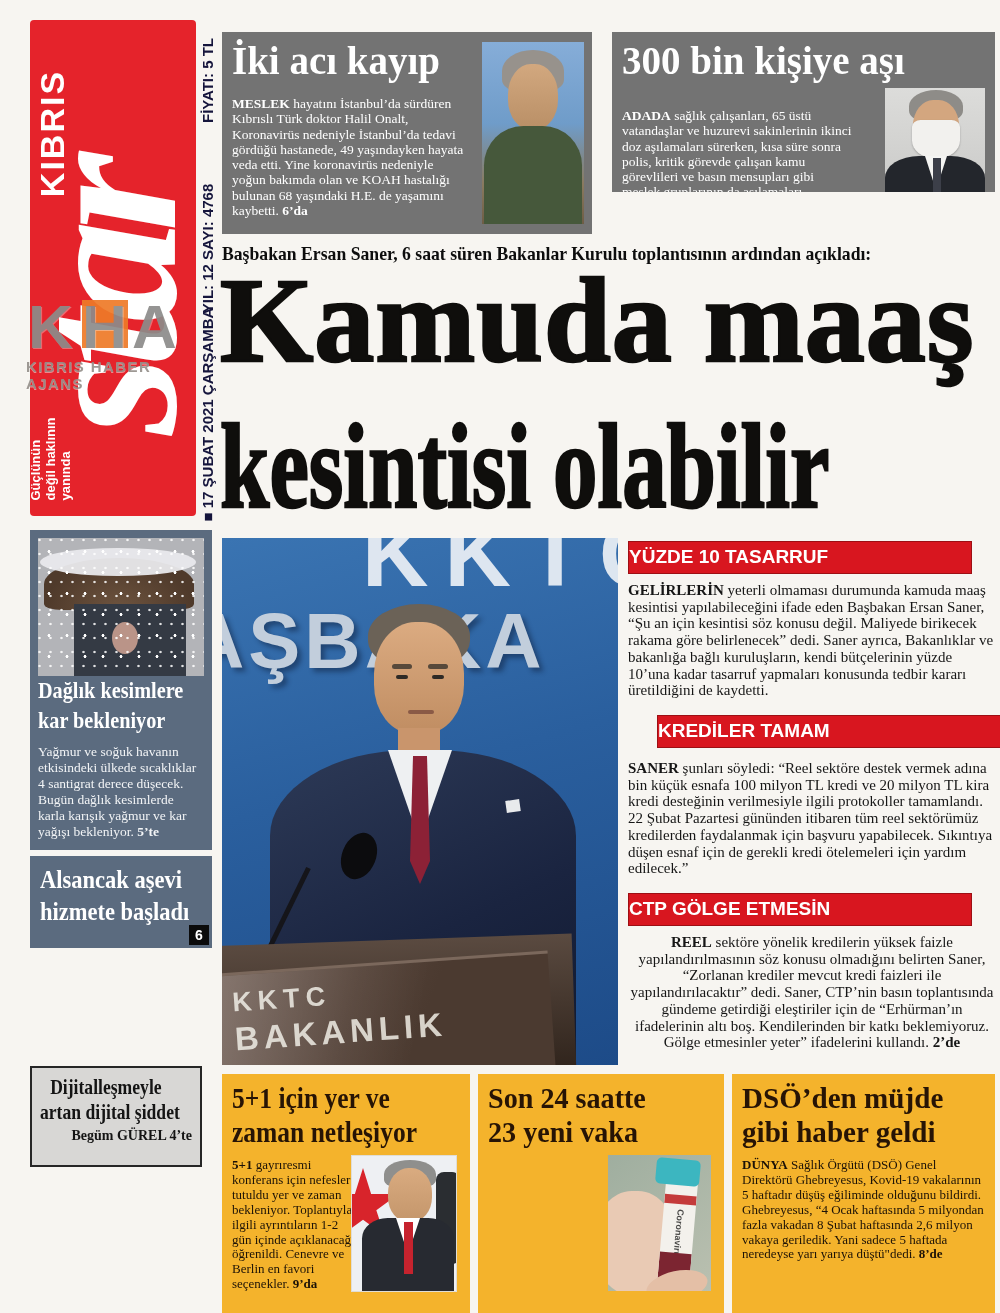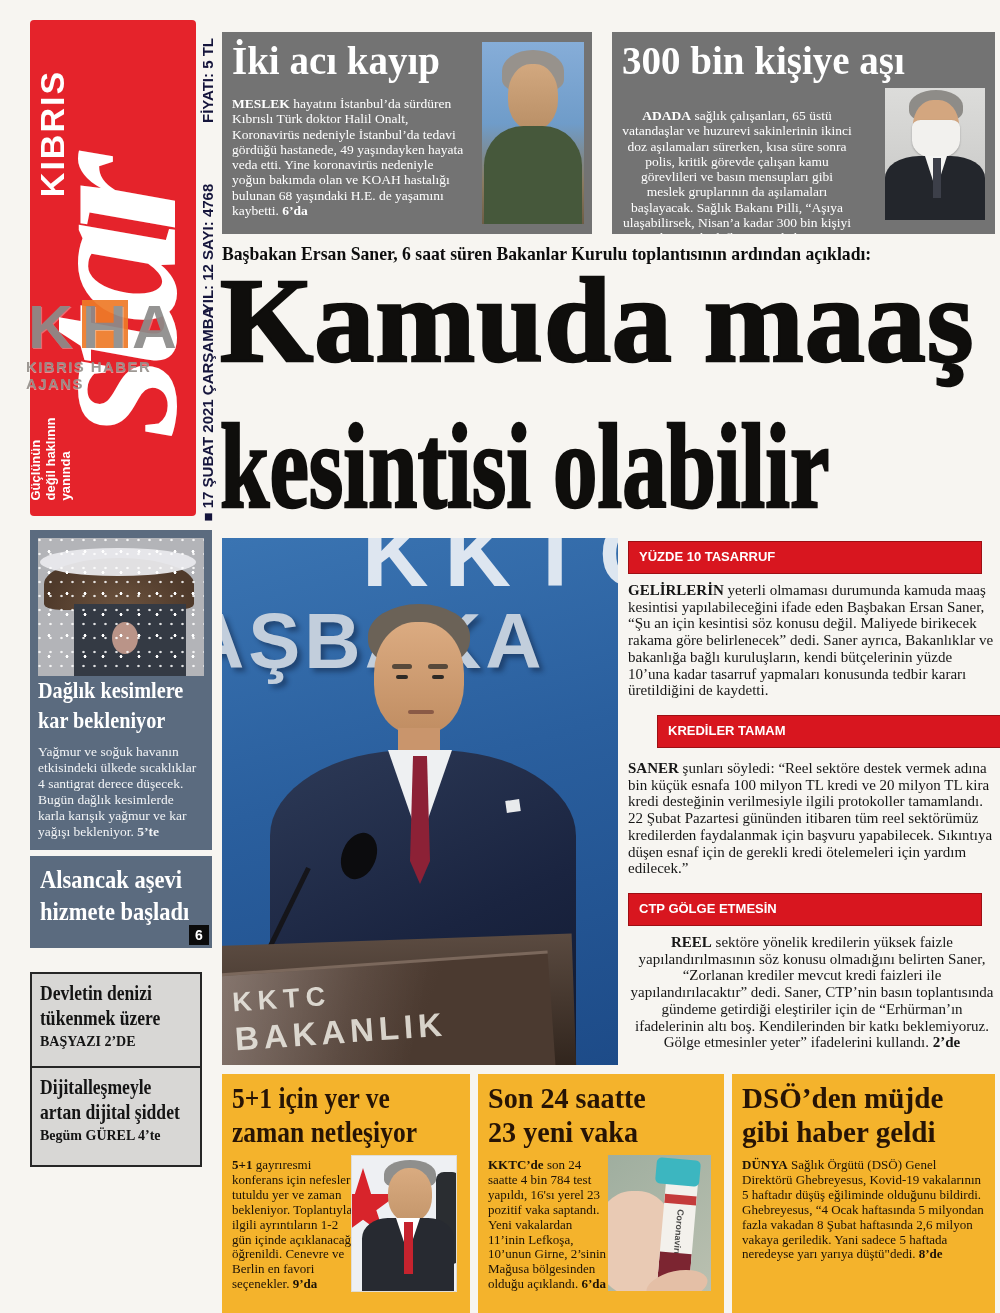--- a/index.html
+++ b/index.html
@@ -25,21 +25,21 @@
   .wm{left:26px;top:296px;width:170px;height:104px;z-index:6;opacity:.92;font-family:"Liberation Sans",sans-serif;}
   .wm-sq{left:56px;top:4px;width:46px;height:48px;background:#ee7a28;}
   .wm-letter{font-weight:bold;font-size:62px;line-height:1;color:#8d8c8a;text-shadow:1px 1px 0 rgba(255,255,255,.35);}
   .wm-k{left:2px;top:0;}.wm-h{left:56px;top:0;}.wm-a{left:106px;top:0;}
   .wm-caption{left:0;top:62px;width:176px;font-size:15px;font-weight:bold;letter-spacing:1.4px;color:#96918c;
     text-shadow:0 1px 0 rgba(255,255,255,.5);}
 
   
   .bluebox{background:#737373;color:#fff;overflow:hidden;}
   .bb1{left:222px;top:32px;width:370px;height:202px;}
-  .bb2{left:612px;top:32px;width:383px;height:202px;text-align:center;}
+  .bb2{left:612px;top:32px;width:383px;height:160px;}
   .bb-title{left:10px;top:6px;font-weight:bold;font-size:39px;white-space:nowrap;}
   .bb-body{font-size:13.5px;line-height:15.3px;}
   .bb1 .bb-body{left:10px;top:64px;width:236px;}
   .bb2 .bb-body{left:10px;top:76px;width:230px;}
 
   .ph1{right:8px;top:10px;width:102px;height:182px;overflow:hidden;
        background:linear-gradient(180deg,#86add8 0%,#6f9cc9 45%,#8a7a5f 78%,#6e5d45 100%);}
   .ph1-hair{left:20px;top:8px;width:62px;height:42px;background:#97928c;border-radius:50% 50% 30% 30%;}
   .ph1-face{left:26px;top:22px;width:50px;height:66px;background:linear-gradient(#d2a87f,#b98f66);border-radius:46%;}
   .ph1-shirt{left:2px;top:84px;width:98px;height:98px;background:#46583b;border-radius:40% 40% 0 0;}
@@ -85,21 +85,21 @@
   .pm-michead{left:120px;top:294px;width:34px;height:48px;background:#0c0c0e;border-radius:50%;transform:rotate(22deg);}
   .pm-podium{left:-16px;top:402px;width:368px;height:132px;background:linear-gradient(#5a4a40,#31251d);transform:rotate(-2deg);}
   .pm-sign{left:-6px;top:424px;width:318px;height:104px;transform:rotate(-4deg);
     background:linear-gradient(115deg,#665248 0%,#4b3a30 60%);border-top:3px solid #7b685c;padding:12px 0 0 18px;}
   .pm-sign-l1{font-family:"Liberation Sans",sans-serif;font-weight:bold;font-size:27px;color:#d7d2c9;letter-spacing:6px;}
   .pm-sign-l2{font-family:"Liberation Sans",sans-serif;font-weight:bold;font-size:33px;color:#d7d2c9;letter-spacing:5px;margin-top:2px;}
   .pm-gloss{position:absolute;inset:0;background:linear-gradient(105deg,rgba(255,255,255,.22) 0%,rgba(255,255,255,.05) 40%,transparent 60%);}
 
   
   .rshead{left:628px;width:342px;height:31px;background:#d8161f;border:1px solid #9d0f14;color:#fff;
-    font-family:"Liberation Sans",sans-serif;font-weight:bold;font-size:13px;line-height:29px;padding-left:10px;}
+    font-family:"Liberation Sans",sans-serif;font-weight:bold;font-size:19px;line-height:29px;padding-left:0;}
   .rs1{top:541px;}.rs2{top:715px;margin-left:29px;}.rs3{top:893px;}
   .rsbody{left:628px;width:368px;font-size:15px;line-height:16.7px;color:#161616;}
   .rb1{top:582px;}.rb2{top:760px;}.rb3{top:934px;text-align:center;}
   .lead{font-weight:bold;}
   .ref{font-weight:bold;}
 
   
   .slate{background:#5b6b7f;overflow:hidden;color:#fff;}
   .lw{left:30px;top:530px;width:182px;height:320px;}
   .phw{left:8px;top:8px;width:166px;height:138px;background:#b3b4b8;overflow:hidden;}
@@ -114,21 +114,21 @@
   .lw-t{left:8px;font-weight:bold;font-size:23px;white-space:nowrap;transform:scaleX(.88);transform-origin:left;}
   .lw-t1{top:148px;}.lw-t2{top:178px;}
   .lw-body{left:8px;top:214px;width:164px;font-size:13.5px;line-height:16px;color:#f2f4f6;}
   .la{left:30px;top:856px;width:182px;height:92px;}
   .la-t{left:10px;font-weight:bold;font-size:25px;white-space:nowrap;transform:scaleX(.9);transform-origin:left;}
   .la-t1{top:10px;}.la-t2{top:42px;}
   .la-badge{right:3px;bottom:3px;width:20px;height:20px;background:#0b0b0b;color:#fff;
     font-family:"Liberation Sans",sans-serif;font-weight:bold;font-size:14px;text-align:center;line-height:20px;}
 
   .gbox{left:30px;width:172px;background:#d8d7d5;border:2px solid #262626;color:#141414;padding:6px 8px;box-sizing:border-box;}
-  .g1{top:972px;height:96px;}.g2{top:1066px;height:101px;}.g3{top:1165px;height:138px;}
+  .g1{top:972px;height:96px;}.g2{top:1066px;height:101px;text-align:right;}.g3{top:1165px;height:138px;}
   .g-line{font-weight:bold;font-size:22px;line-height:25px;white-space:nowrap;transform:scaleX(.8);transform-origin:left;}
   .g-by{font-weight:bold;font-size:14px;margin-top:4px;}
 
   
   .ybox{top:1074px;height:239px;background:#f4b32c;overflow:hidden;color:#1c1207;}
   .y1{left:222px;width:248px;}.y2{left:478px;width:246px;}.y3{left:732px;width:263px;}
   .y-t{left:10px;font-weight:bold;font-size:29px;line-height:32px;color:#271405;white-space:nowrap;transform-origin:left;}
   .y1 .y-t{transform:scaleX(.88);}
   .y2 .y-t{transform:scaleX(.97);}
   .y3 .y-t{font-size:30px;transform:scaleX(.97);}
@@ -273,25 +273,20 @@
       <span class="ref">5’te</span>
     </div>
   </div>
 
   <div class="abs slate la">
     <div class="abs la-t la-t1">Alsancak aşevi</div>
     <div class="abs la-t la-t2">hizmete başladı</div>
     <div class="abs la-badge">6</div>
   </div>
 
-  <div class="abs gbox g1">
-    <div class="g-line">Devletin denizi</div>
-    <div class="g-line">tükenmek üzere</div>
-    <div class="g-by">BAŞYAZI 2’DE</div>
-  </div>
   <div class="abs gbox g2">
     <div class="g-line">Dijitalleşmeyle</div>
     <div class="g-line">artan dijital şiddet</div>
     <div class="g-by">Begüm GÜREL 4’te</div>
   </div>
 
   <div class="abs ybox y1">
     <div class="abs y-t y-t1">5+1 için yer ve</div>
     <div class="abs y-t y-t2">zaman netleşiyor</div>
     <div class="abs y-body">
@@ -305,24 +300,20 @@
       <div class="abs ph3-face"></div>
       <div class="abs ph3-suit"></div>
       <div class="abs ph3-shirt"></div>
       <div class="abs ph3-tie"></div>
     </div>
   </div>
 
   <div class="abs ybox y2">
     <div class="abs y-t y-t1">Son 24 saatte</div>
     <div class="abs y-t y-t2">23 yeni vaka</div>
-    <div class="abs y-body">
-      <span class="lead">KKTC’de</span><span> son 24 saatte 4 bin 784 test yapıldı, 16'sı yerel 23 pozitif vaka saptandı. Yeni vakalardan 11’inin Lefkoşa, 10’unun Girne, 2’sinin Mağusa bölgesinden olduğu açıklandı.</span>
-      <span class="ref">6’da</span>
-    </div>
     <div class="abs ph4">
       <div class="abs ph4-hand"></div>
       <div class="abs ph4-tube">
         <div class="ph4-band"></div>
         <div class="ph4-label">Coronavirus</div>
         <div class="ph4-liquid"></div>
       </div>
       <div class="abs ph4-cap"></div>
       <div class="abs ph4-finger"></div>
     </div>

